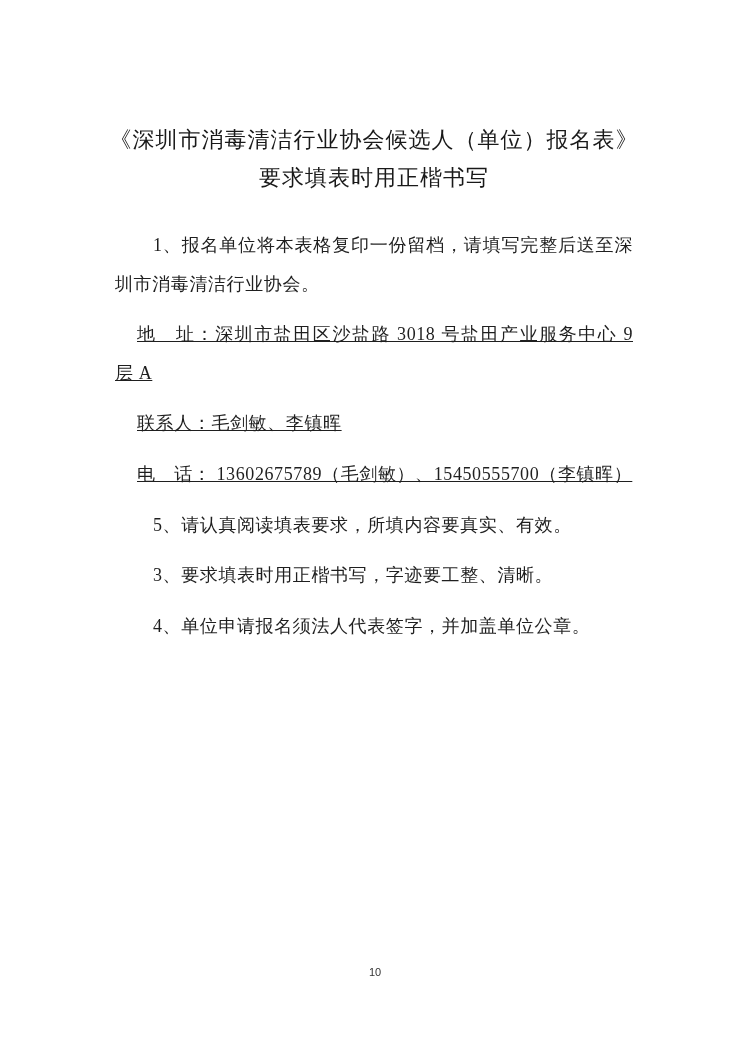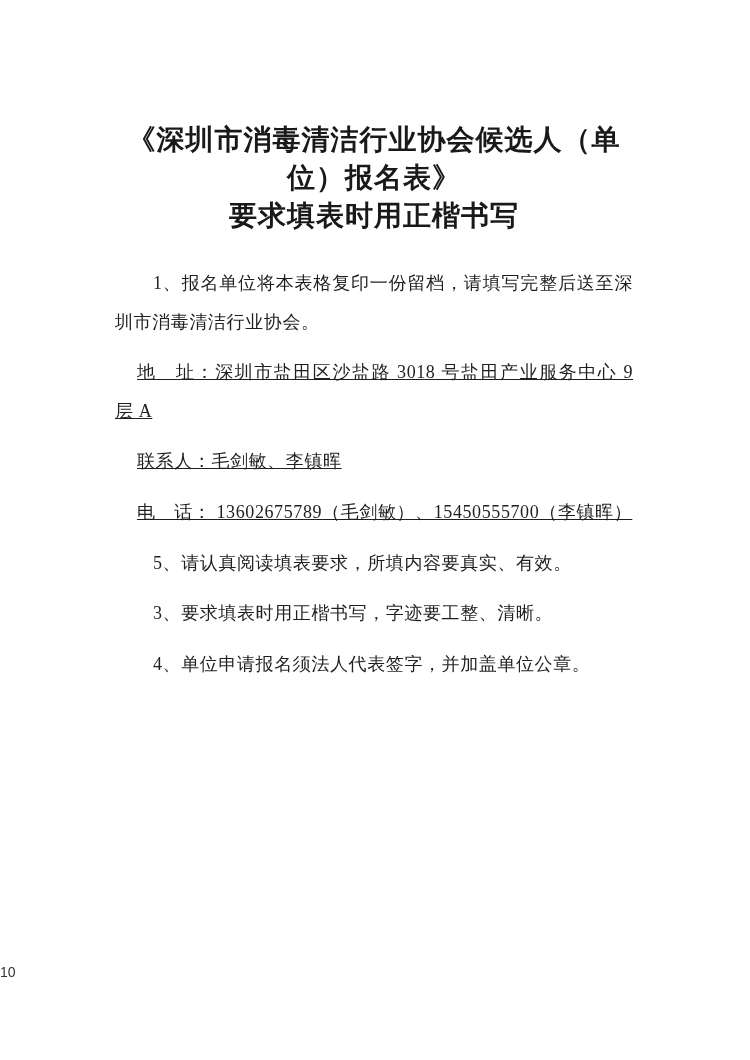--- a/index.html
+++ b/index.html
@@ -18,22 +18,22 @@
   }
   .content {
     position: absolute;
     left: 103px;
     right: 105px;
     top: 121px;
   }
   .title-block {
     text-align: center;
     font-family: "Liberation Sans", "DejaVu Sans", sans-serif;
-    font-weight: 700;
-    font-size: 28px;
+    font-weight: 400;
+    font-size: 22px;
     line-height: 38px;
     letter-spacing: 1px;
     color: #191919;
     margin: 0 0 29px 0;
   }
   .para {
     margin: 12px;
     font-size: 18px;
     line-height: 38.6px;
     letter-spacing: 0.6px;
@@ -45,23 +45,23 @@
   }
   .para.contact {
     text-indent: 22px;
     text-decoration: underline;
   }
   .footer {
     position: absolute;
     left: 0;
     right: 0;
     top: 963px;
-    text-align: left;
+    text-align: center;
     font-family: "Liberation Sans", "DejaVu Sans", sans-serif;
-    font-size: 14px;
+    font-size: 11px;
     line-height: 18px;
     color: #333333;
   }
 </style>
 </head>
 <body>
 
 <div class="page">
   <div class="content">
 

